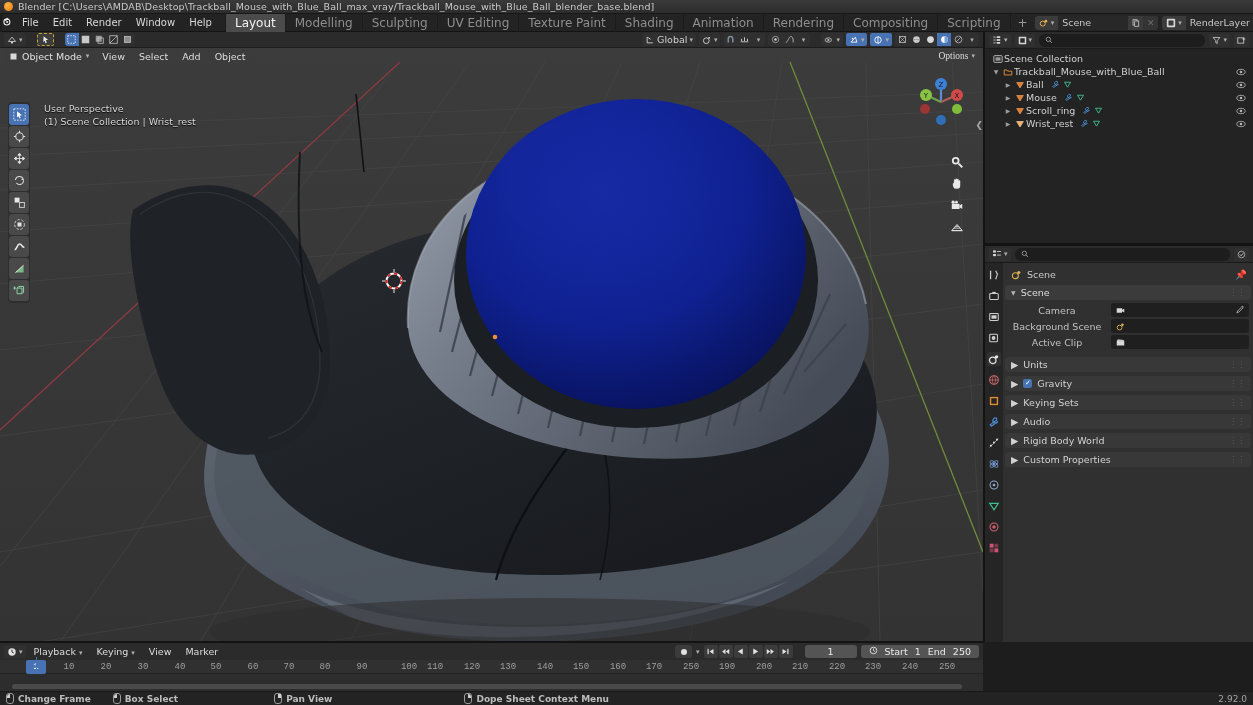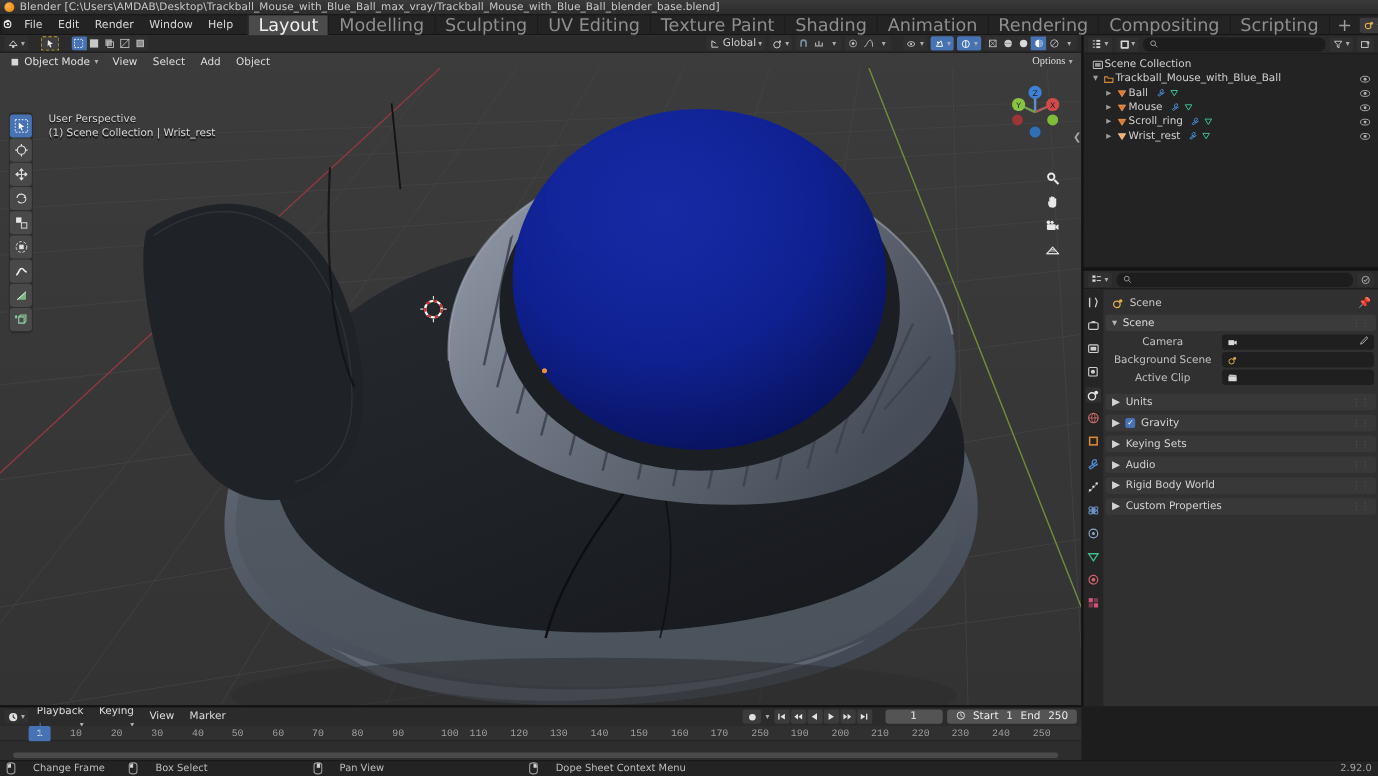--- a/index.html
+++ b/index.html
@@ -37,21 +37,21 @@
     border-bottom: 1px solid #141414;
   }
   .bl-logo { width: 22px; display: flex; justify-content: center; align-items: center; }
   .bl-logo svg { width: 13px; height: 13px; }
   .menu-item {
     padding: 1px 7px; font-size: 10px; color: #d8d8d8; line-height: 14px;
     white-space: nowrap; border-radius: 2px;
   }
   .wstabs { display: flex; align-items: stretch; height: 18px; margin-left: 6px; }
   .wstab {
-    padding: 0 9px; font-size: 16px; color: #8e8e8e; display: flex;
+    padding: 0 9px; font-size: 12px; color: #8e8e8e; display: flex;
     align-items: center; white-space: nowrap;
     border-left: 1px solid #1b1b1b;
   }
   .wstab.active { background: #4b4b4b; color: #f0f0f0; }
   .wstab.plus { color: #9a9a9a; padding: 0 7px; }
   .topbar-right {
     margin-left: auto; display: flex; align-items: center; gap: 4px;
     padding-right: 5px; height: 18px;
   }
   .id-field {
@@ -226,21 +226,21 @@
 
   
   #timeline {
     position: absolute; left: 0; top: 643px; width: 983px; height: 48px;
     background: #282828;
   }
   #tl-header {
     height: 17px; background: #2b2b2b; display: flex; align-items: center;
     gap: 2px; padding: 0 4px;
   }
-  .tl-menu { padding: 0 6px; font-size: 9.5px; color: #dcdcdc; display: flex; align-items: flex-end; gap: 3px; flex-direction: column; }
+  .tl-menu { padding: 0 6px; font-size: 9.5px; color: #dcdcdc; display: flex; align-items: flex-end; gap: 3px; }
   .tl-center { margin-left: auto; display: flex; align-items: center; gap: 4px; }
   .rec-btn {
     width: 17px; height: 13px; background: #3b3b3b; border-radius: 3px;
     display: flex; align-items: center; justify-content: center;
   }
   .rec-dot { width: 6px; height: 6px; border-radius: 50%; background: #e0e0e0; }
   .play-group { display: flex; gap: 1px; align-items: center; }
   .play-btn {
     width: 14px; height: 13px; background: #3b3b3b; display: flex;
     align-items: center; justify-content: center; border-radius: 2px;
@@ -273,21 +273,21 @@
     background: #4a4a4a; border-radius: 3px;
   }
 
   
   #statusbar {
     position: absolute; left: 0; top: 691px; width: 1253px; height: 14px;
     background: #232323; display: flex; align-items: center; gap: 0px;
     font-size: 9px; color: #bdbdbd; padding: 0 6px;
     border-top: 1px solid #191919;
   }
-  .sb-item { display: flex; align-items: center; gap: 16px; }
+  .sb-item { display: flex; align-items: center; gap: 4px; font-weight: bold; }
   .sb-ico {
     width: 8px; height: 11px; border: 1px solid #9a9a9a; border-radius: 3px;
     position: relative; flex: none;
   }
   .sb-ico.left::before { content:''; position:absolute; left:0; top:0; width:3px; height:4px; background:#cfcfcf; border-top-left-radius:3px;}
   .sb-ico.mid::before { content:''; position:absolute; left:2.5px; top:0; width:3px; height:4px; background:#cfcfcf;}
   .sb-ico.right::before { content:''; position:absolute; right:0; top:0; width:3px; height:4px; background:#cfcfcf; border-top-right-radius:3px;}
   .sb-version { margin-left: auto; color: #a2a2a2; }
 
   

